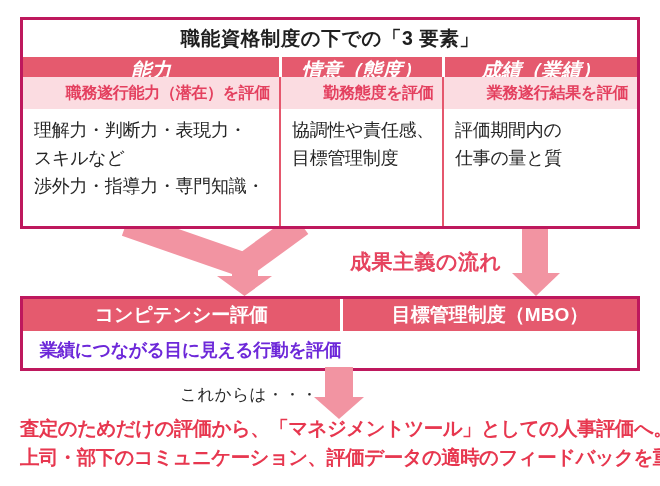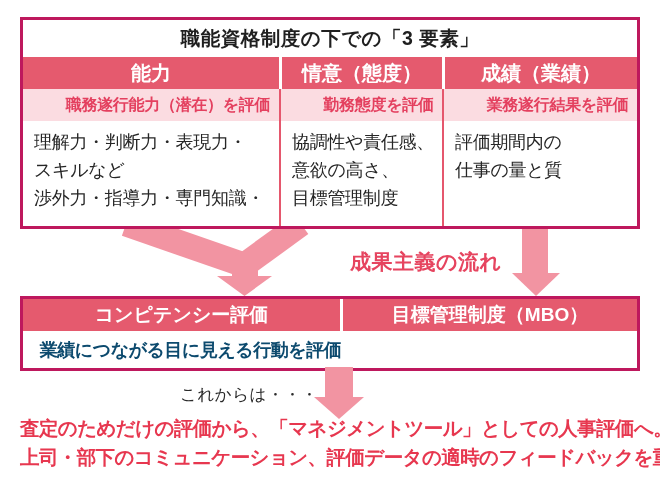--- a/index.html
+++ b/index.html
@@ -14,21 +14,21 @@
   .tbl { position:absolute; left:20px; width:620px; border:3px solid #be185d; background:#fff; }
   .tbl1 { top:17px; height:212px; display:flex; flex-direction:column; }
   .tbl2 { top:296px; height:75px; display:flex; flex-direction:column; }
 
   .row-title { height:37px; display:flex; align-items:center; justify-content:center;
     font-size:19.5px; font-weight:700; color:#1f1f1f; letter-spacing:.5px; }
 
   .grid3 { display:grid; grid-template-columns:256px 163px 1fr; }
   .grid2 { display:grid; grid-template-columns:317px 1fr; }
 
-  .row-head { height:32px; }
+  .row-head { height:20px;font-style:italic; }
   .row-head .cell { background:#e55a6e; color:#fff; font-size:20px; font-weight:700;
     display:flex; align-items:center; justify-content:center; }
   .row-head .cell + .cell { border-left:3px solid #fff; }
 
   .row-pink { height:32px; }
   .row-pink .cell { background:#fbdce1; color:#e4405f; font-size:16px; font-weight:700;
     display:flex; align-items:center; justify-content:center; letter-spacing:-0.3px;padding-left:34px; }
   .row-pink .cell + .cell { border-left:2px solid #e5576d; }
 
   .row-body { flex:1; }
@@ -36,21 +36,21 @@
     line-height:28px; letter-spacing:-0.3px; }
   .row-body .cell + .cell { border-left:2px solid #e5576d; }
 
   .t2-head { height:32px; }
   .t2-head .cell { background:#e55a6e; color:#fff; font-size:19px; font-weight:700;
     display:flex; align-items:center; justify-content:center; }
   .t2-head .cell + .cell { border-left:3px solid #fff; }
 
   .t2-body { flex:1; }
   .t2-body .cell { display:flex; align-items:center; justify-content:center;
-    font-size:18px; font-weight:600; color:#0c4a6e; letter-spacing:-0.5px; white-space:nowrap;padding-left:18px; }
+    font-size:18px; font-weight:600; color:#6d28d9; letter-spacing:-0.5px; white-space:nowrap;padding-left:18px; }
   .t2-body .cell + .cell { border-left:2px solid #e5576d; }
 
   
   svg.arrows { position:absolute; display:block; }
   .flow-label { position:absolute; left:350px; top:248px;
     font-size:21px; font-weight:700; color:#e6445f; letter-spacing:.5px; white-space:nowrap; }
   .transition-label { position:absolute; left:180px; top:384px;
     font-size:16.5px; font-weight:500; color:#2a2a2a; letter-spacing:.5px; white-space:nowrap; }
   .conclusion { position:absolute; left:20px; top:414px;
     font-size:19.5px; font-weight:700; color:#e7374f; line-height:28.5px;
@@ -77,21 +77,20 @@
     </div>
 
     <div class="grid3 row-body">
       <div class="cell">
         <div>理解力・判断力・表現力・</div>
         <div>スキルなど</div>
         <div>渉外力・指導力・専門知識・</div>
       </div>
       <div class="cell">
         <div>協調性や責任感、</div>
-        <div>意欲の高さ、</div>
         <div>目標管理制度</div>
       </div>
       <div class="cell">
         <div>評価期間内の</div>
         <div>仕事の量と質</div>
       </div>
     </div>
   </div>
 
   <svg class="arrows" style="left:0;top:229px" width="660" height="67" viewBox="0 0 660 67">

